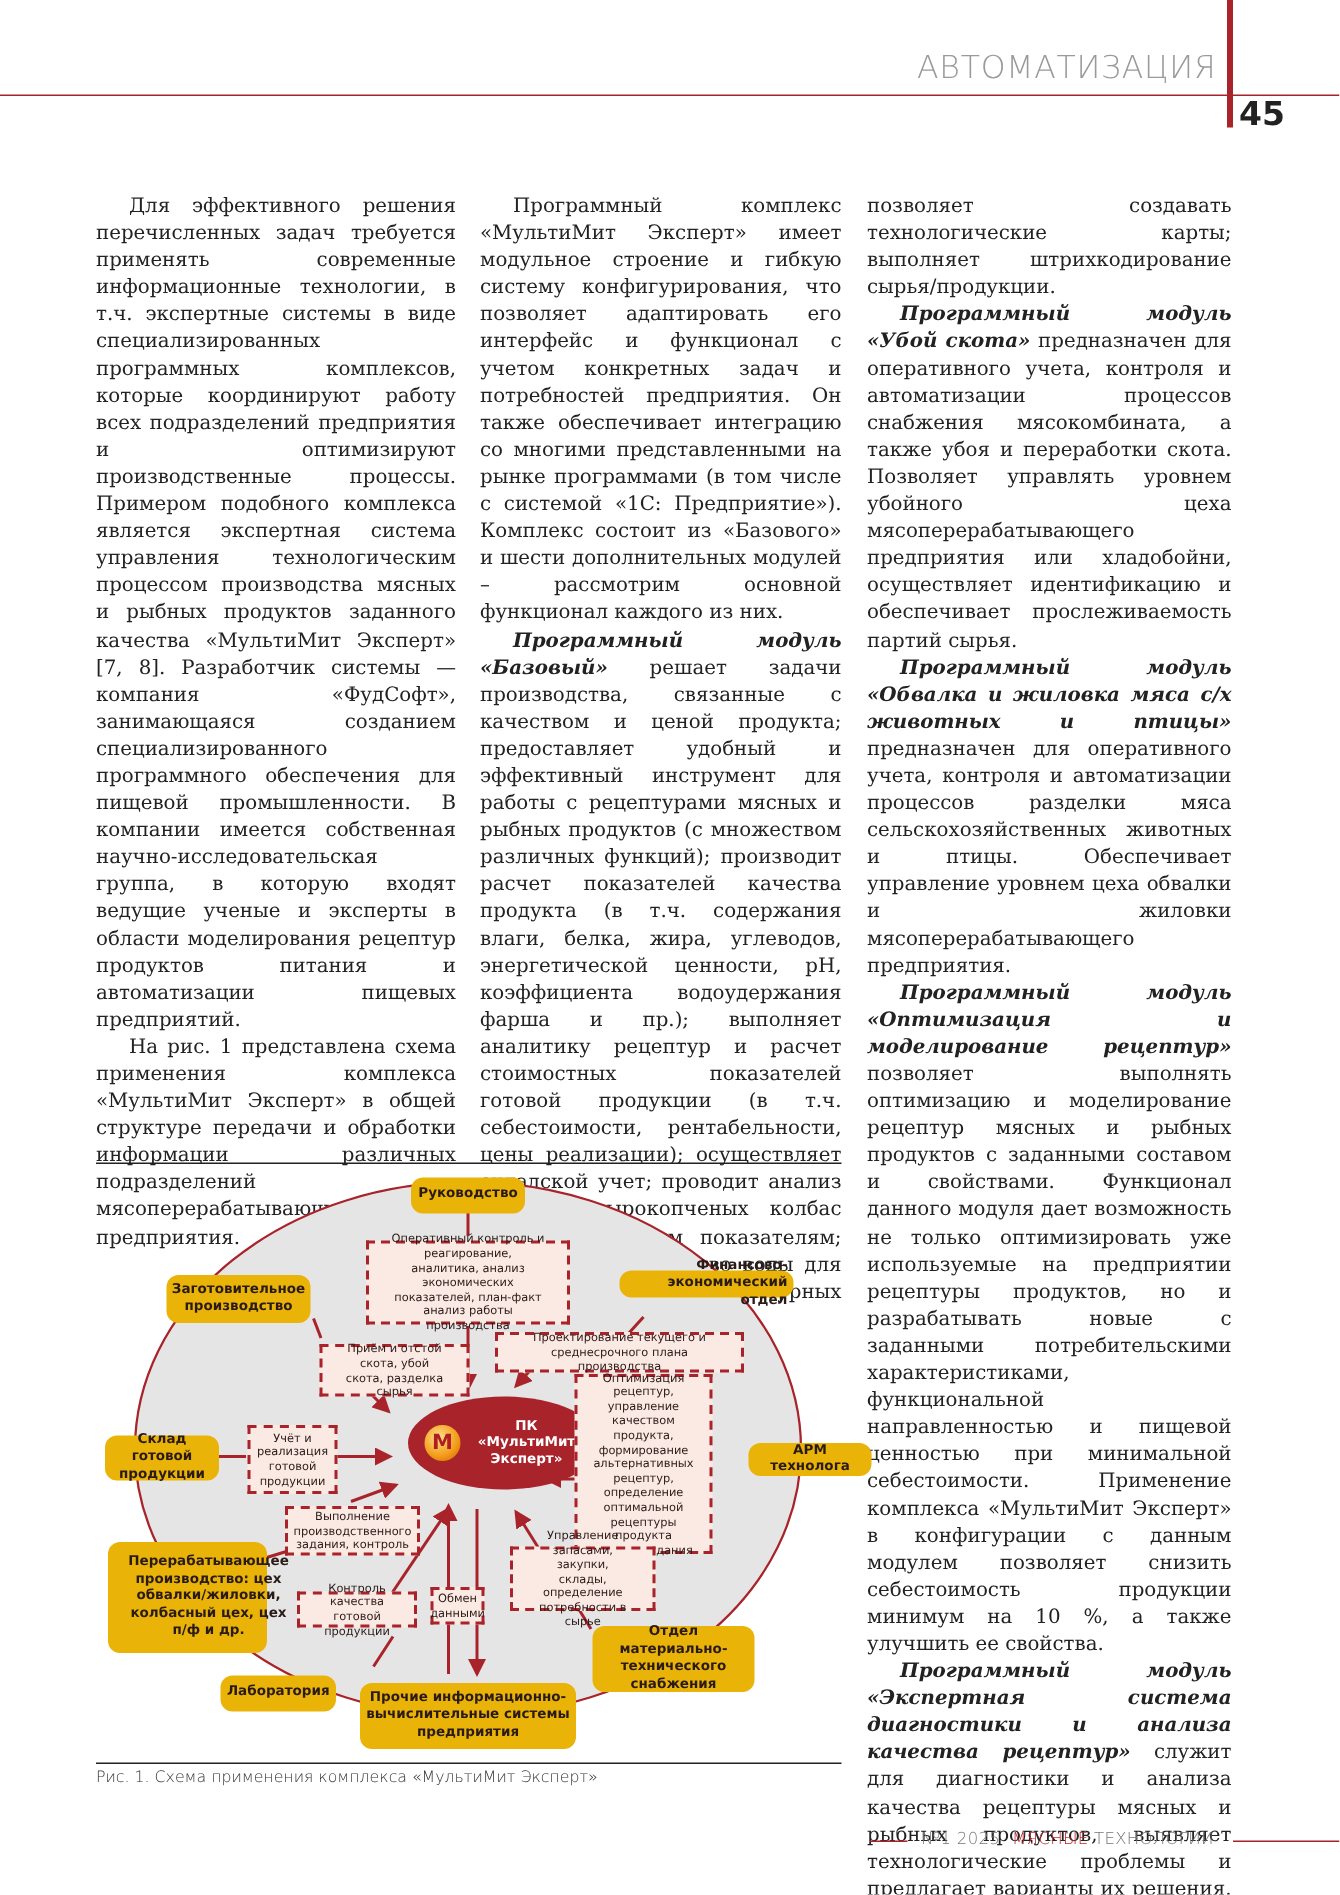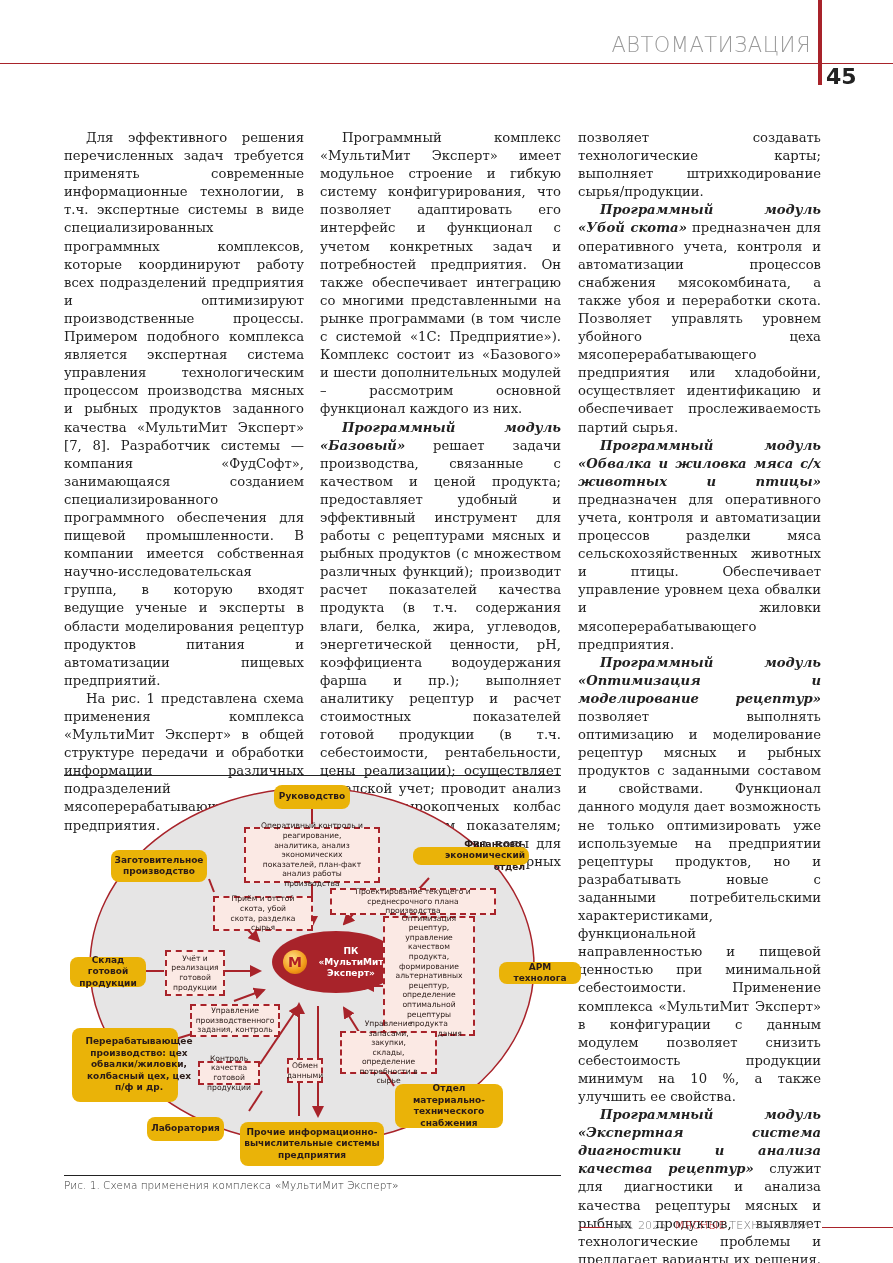--- a/index.html
+++ b/index.html
@@ -116,24 +116,24 @@
   <div class="dbox" style="left:101px;top:174px;width:60px;height:46px;">Учёт и реализация готовой продукции</div>
 
   <div class="center">
     <div class="mlogo">M</div>
     <div class="center-lbl" style="width:76px;">ПК «МультиМит Эксперт»</div>
   </div>
 
   <div class="dbox" style="left:319px;top:140px;width:92px;height:120px;">Оптимизация рецептур, управление качеством продукта, формирование альтернативных рецептур, определение оптимальной рецептуры продукта произв. задания</div>
   <div class="box" style="left:436px;top:186px;width:82px;height:22px;left:435px;">АРМ технолога</div>
 
-  <div class="dbox" style="left:126px;top:228px;width:90px;height:33px;">Управление производственного задания, контроль</div>
+  <div class="dbox" style="left:126px;top:228px;width:90px;height:33px;">Выполнение производственного задания, контроль</div>
   <div class="box" style="left:8px;top:252px;width:106px;height:74px;padding-left:32px;">Перерабатывающее производство: цех обвалки/жиловки, колбасный цех, цех п/ф и др.</div>
 
-  <div class="dbox" style="left:134px;top:285px;width:62px;height:24px;">Контроль качества готовой продукции</div>
+  <div class="dbox" style="left:134px;top:285px;width:80px;height:24px;">Контроль качества готовой продукции</div>
   <div class="dbox" style="left:223px;top:282px;width:36px;height:25px;">Обмен данными</div>
   <div class="dbox" style="left:276px;top:255px;width:97px;height:43px;">Управление запасами, закупки, склады, определение потребности в сырье</div>
 
   <div class="box" style="left:331px;top:308px;width:108px;height:44px;">Отдел материально-технического снабжения</div>
   <div class="box" style="left:83px;top:341px;width:77px;height:24px;">Лаборатория</div>
   <div class="box" style="left:176px;top:346px;width:144px;height:44px;">Прочие информационно-вычислительные системы предприятия</div>
 </div>
 <div class="caption">Рис. 1. Схема применения комплекса «МультиМит Эксперт»</div>
 
 <div class="ftr-line1"></div>

